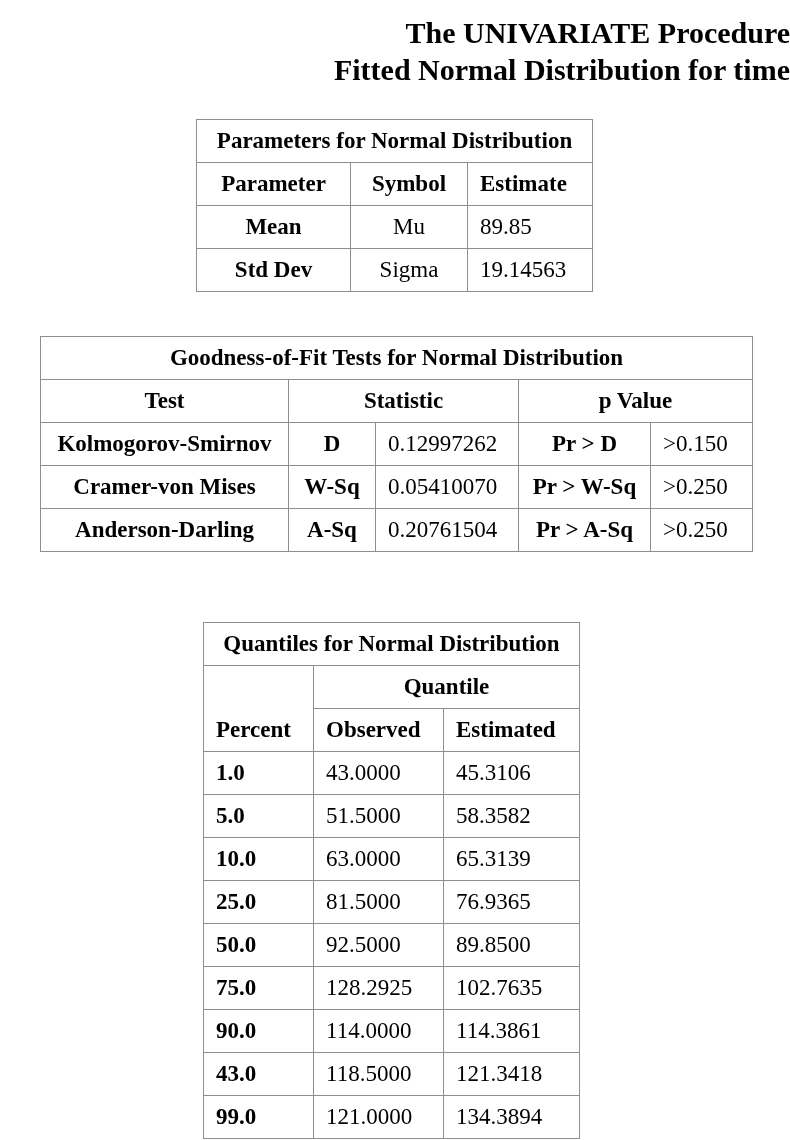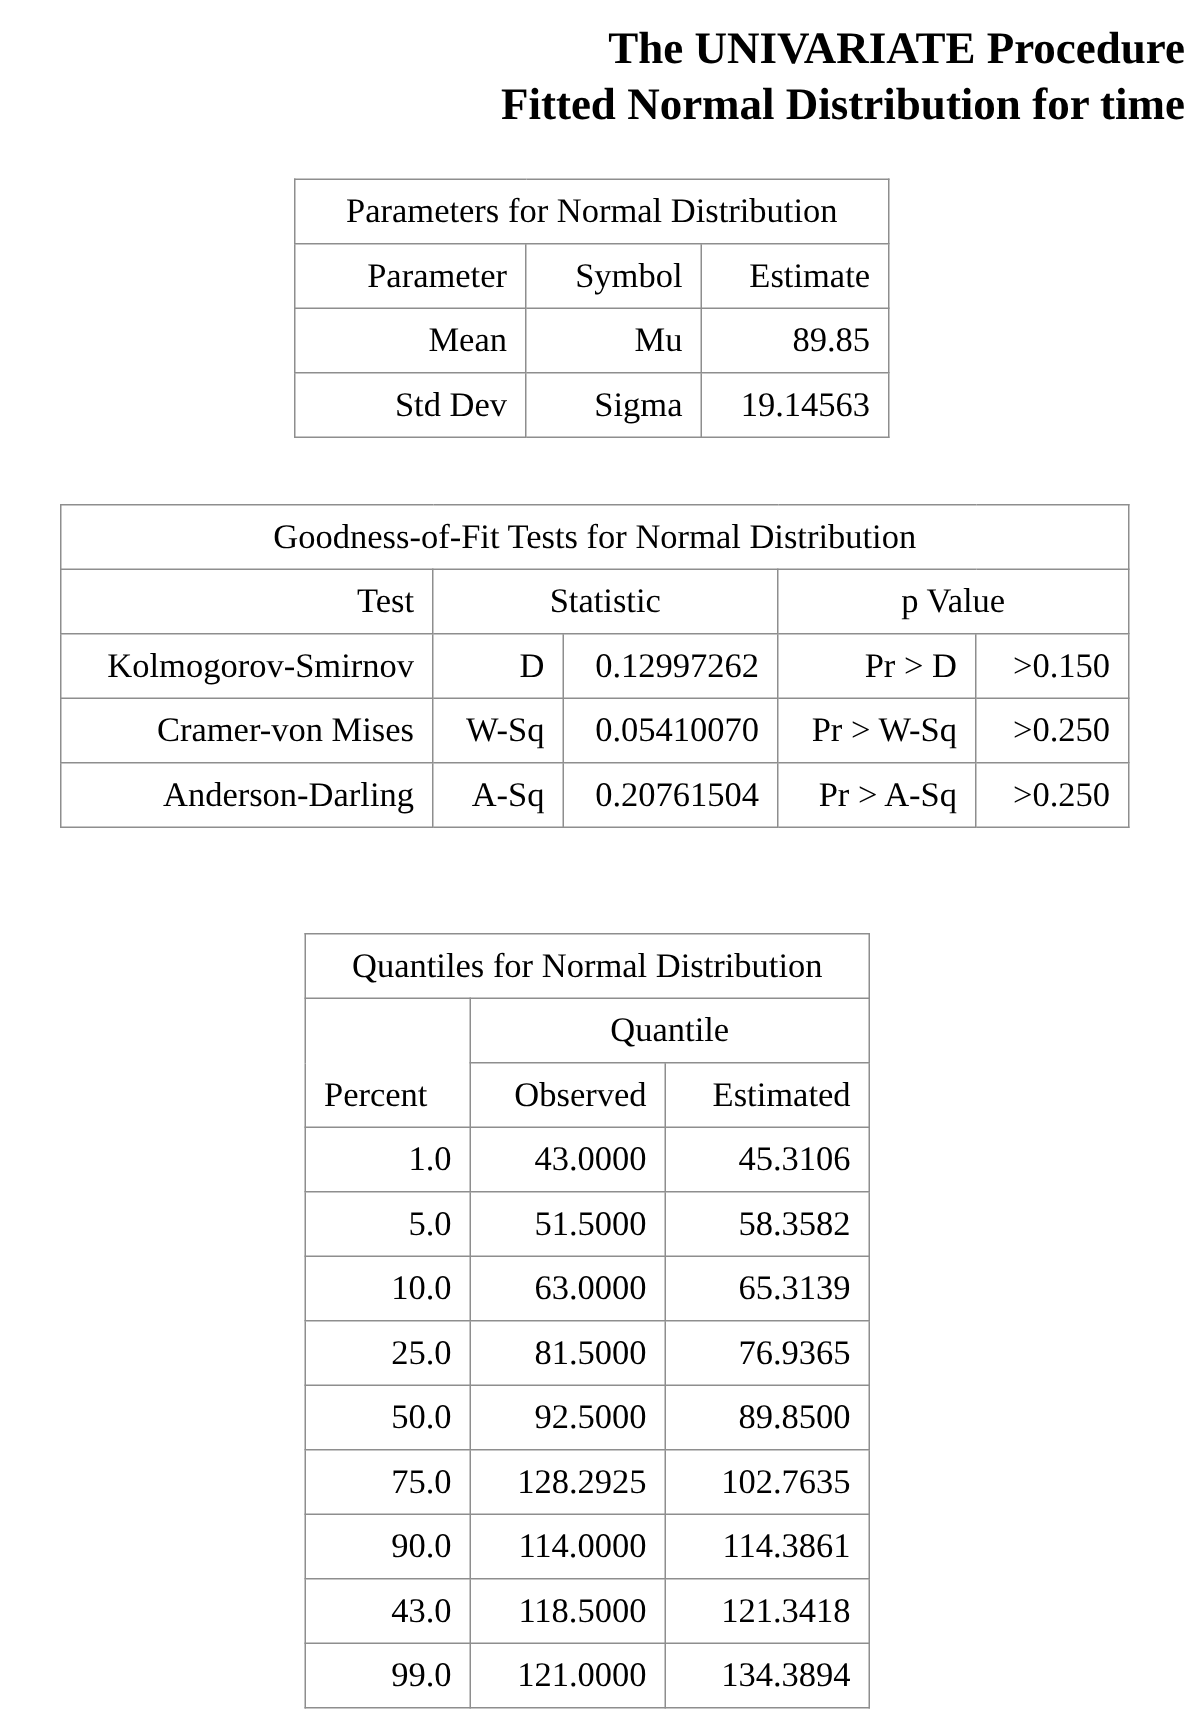--- a/index.html
+++ b/index.html
@@ -28,24 +28,24 @@
   th, td {
     border: 1px solid #8e8e8e;
     font-size: 23px;
     height: 42px;
     padding: 0 12px;
     vertical-align: middle;
     font-weight: normal;
     overflow: hidden;
     white-space: nowrap;
   }
-  th { font-weight: normal; }
+  th { font-weight: bold; }
   .ttl { text-align: center; }
-  .lt  { text-align: right; }
-  .rt  { text-align: right; }
+  .lt  { text-align: center; }
+  .rt  { text-align: left; }
   .pct-hdr {
     vertical-align: bottom;
     text-align: left;
     padding-bottom: 8px;
   }
   .t1 { width: 396px; margin: 31px 0 0 196px; }
   .t2 { width: 712px; margin: 44px 0 0 40px;  }
   .t3 { width: 376px; margin: 70px 0 0 203px; }
 </style>
 </head>

